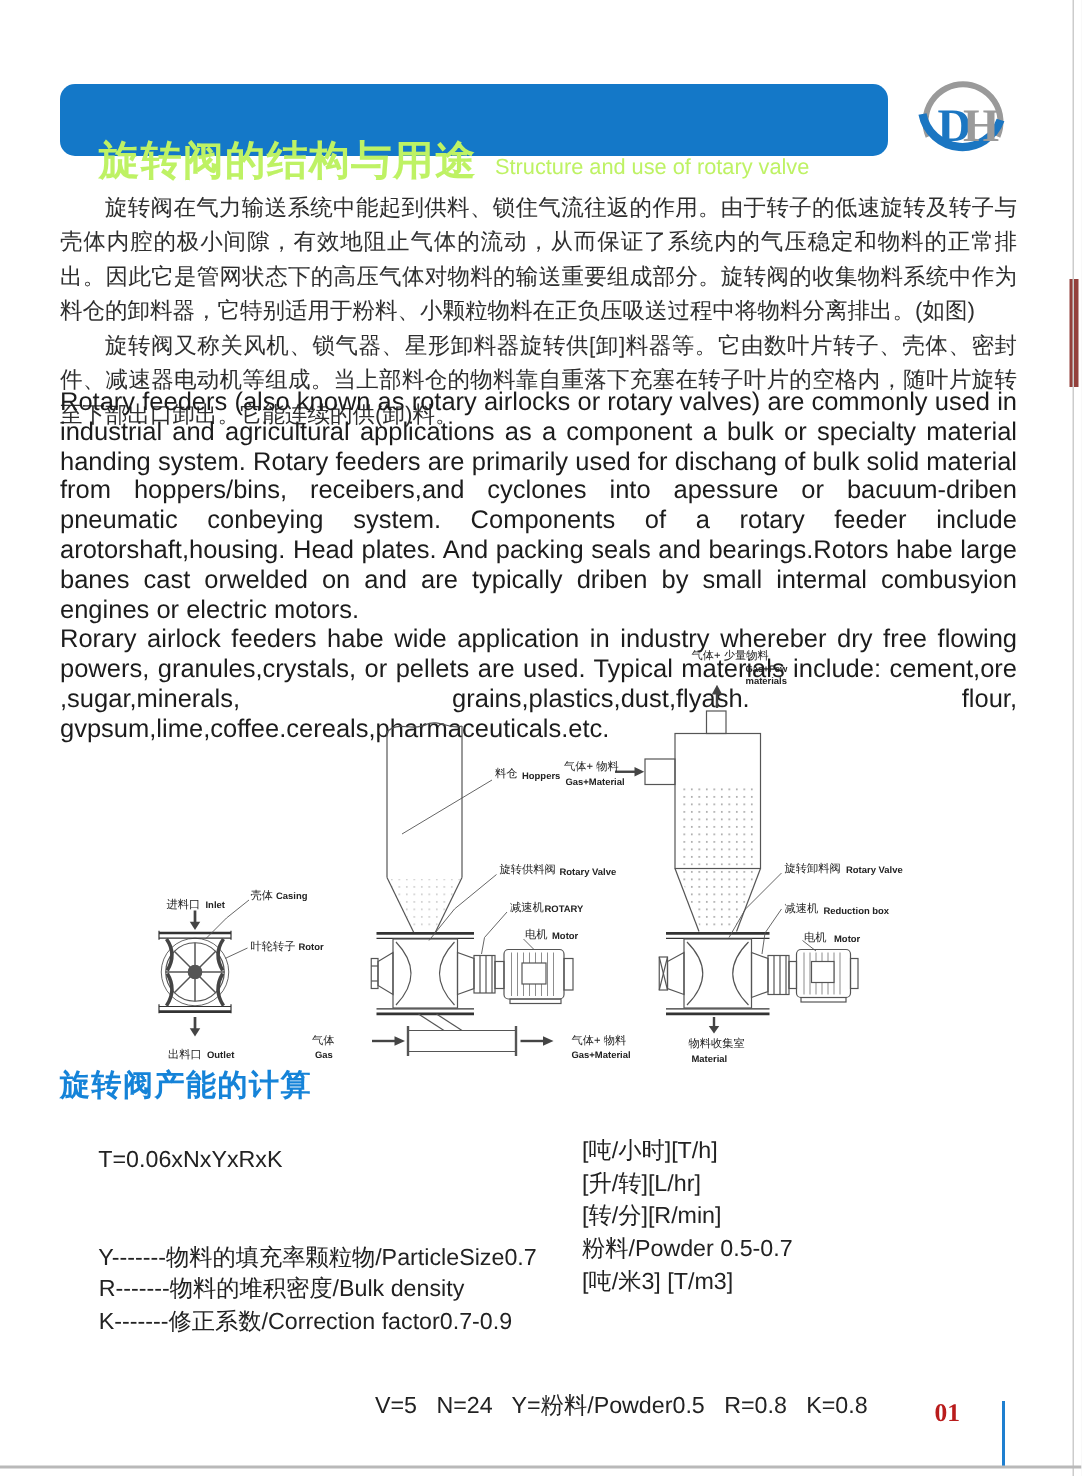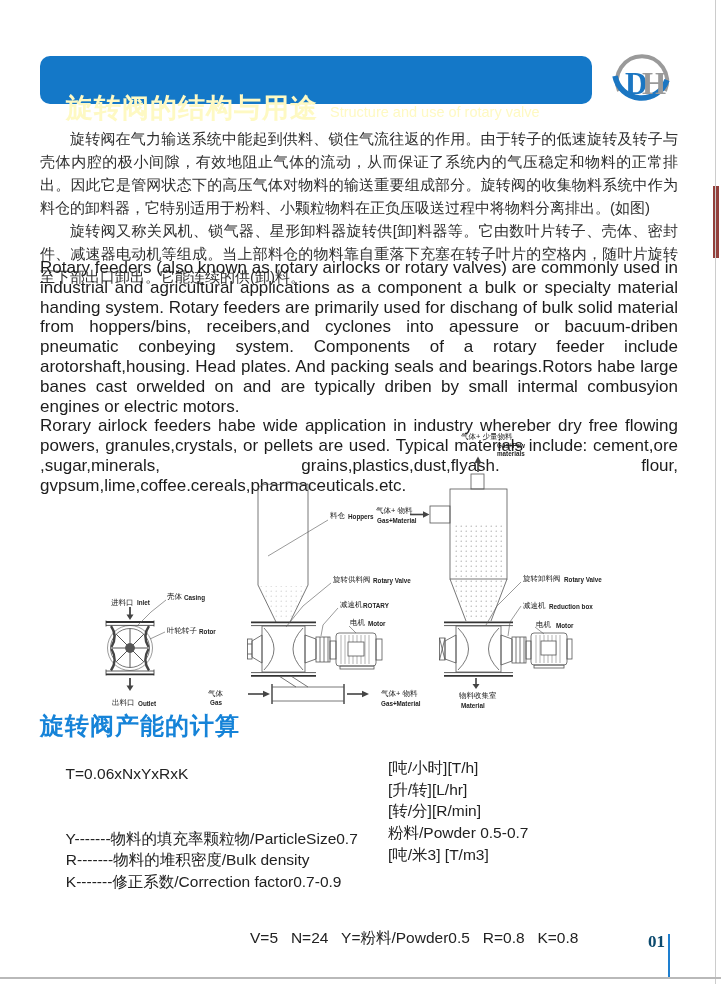--- a/index.html
+++ b/index.html
@@ -9,53 +9,53 @@
     overflow:hidden; margin:0 auto;
   }
   .border-right { position:absolute; left:715px; top:0; width:1px; height:984px; background:#cccccc; }
   .border-bottom { position:absolute; left:0; top:977px; width:721px; height:2px; background:#b9b9b9; }
   .red-bar { position:absolute; left:713px; top:186px; width:6px; height:72px; background:#93403c; }
 
   
   .banner {
     position:absolute; left:40px; top:56px; width:552px; height:48px;
     background:#1478c8; border-radius:10px;
-    display:flex; align-items:baseline; padding-left:26px; color:#fef9c3;
+    display:flex; align-items:baseline; padding-left:26px; color:#bef264;
   }
   .banner .zh { font-size:27px; font-weight:bold; letter-spacing:1px; line-height:48px; }
   .banner .en { font-size:14.5px; margin-left:12px;margin-top:48px; }
 
   .logo { position:absolute; left:610px; top:49px; width:64px; height:64px; }
 
   
   .zh-block { position:absolute; left:40px; top:127px; width:638px;
     font-size:15px; line-height:23px; color:#2e2e2e; text-align:justify; }
   .zh-block p { text-indent:2em; }
   .en-block { position:absolute; left:40px; top:258px; width:638px;
     font-size:17px; line-height:19.8px; color:#1c1c1c; text-align:justify; }
 
   
   .diagram-svg { position:absolute; left:0; top:425px; width:721px; height:285px; }
   .diagram-svg text { fill:#222222; }
   .dg-zh { font-size:7.5px; }
   .dg-en { font-size:6.3px; font-weight:bold; fill:#333333; }
 
   
-  .calc-heading { position:absolute; left:40px; top:710px; font-size:24px;
+  .calc-heading { position:absolute; left:40px; top:710px; font-size:20px;
     font-weight:bold; color:#1583d8; letter-spacing:1px; }
   .calc-rows { position:absolute; left:40px; top:741px; width:638px;
     font-size:15.5px; color:#222222; }
   .calc-row { position:relative; height:21.7px; line-height:21.7px; white-space:pre; }
   .calc-row .right { position:absolute; left:348px; top:16px; }
   .example-lines { position:absolute; left:250px; top:884px; font-size:15.5px;
     color:#222222; line-height:21.7px; white-space:pre; }
 
-  .page-number { position:absolute; left:643px; top:932px; width:22px;
+  .page-number { position:absolute; left:618px; top:932px; width:22px;
     font-family:"Liberation Serif", serif; font-weight:bold; font-size:17px;
-    color:#0c4a6e; text-align:right; }
+    color:#b91c1c; text-align:right; }
   .blue-tick { position:absolute; left:668px; top:934px; width:2px; height:44px; background:#1e7fd0; }
 </style>
 </head>
 <body>
 
 <div class="page">
 
   <div class="banner">
     <span class="zh">旋转阀的结构与用途</span>
     <span class="en">Structure and use of rotary valve</span>

